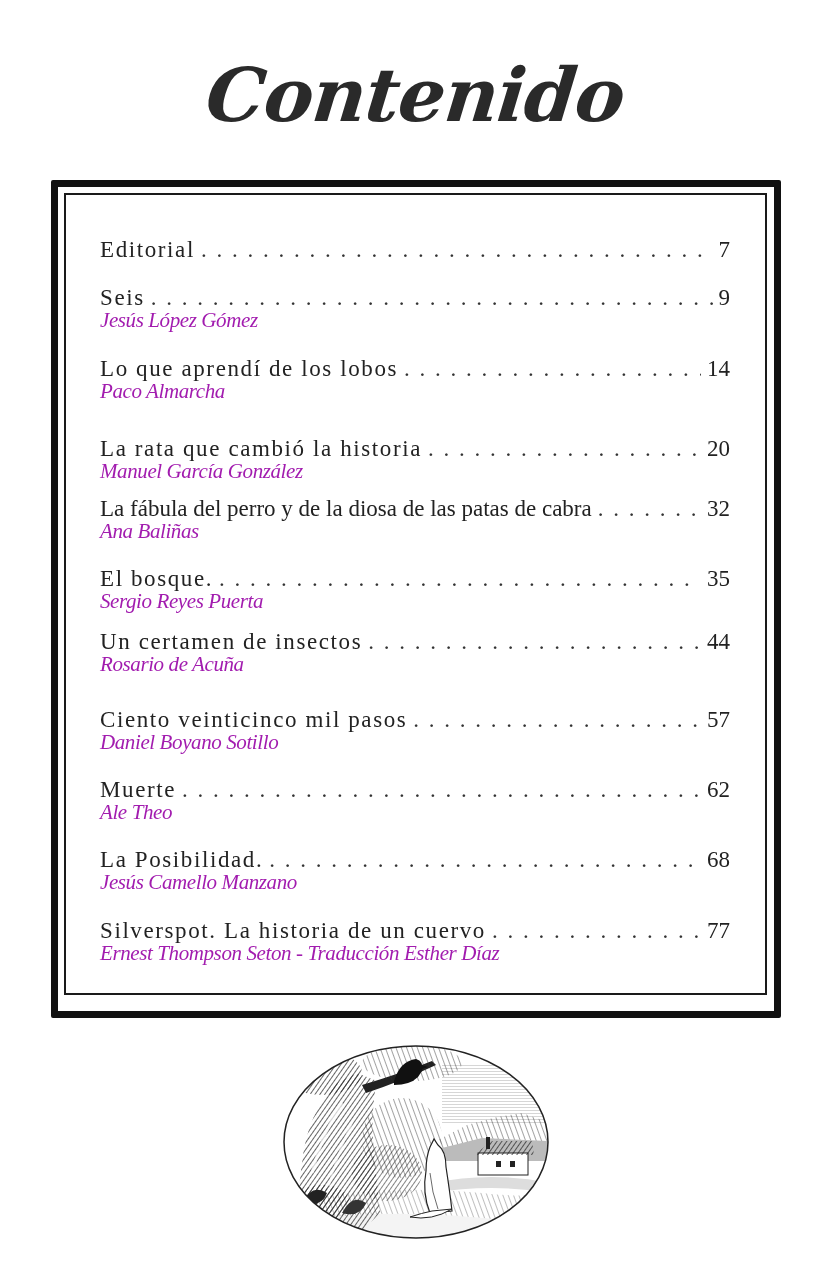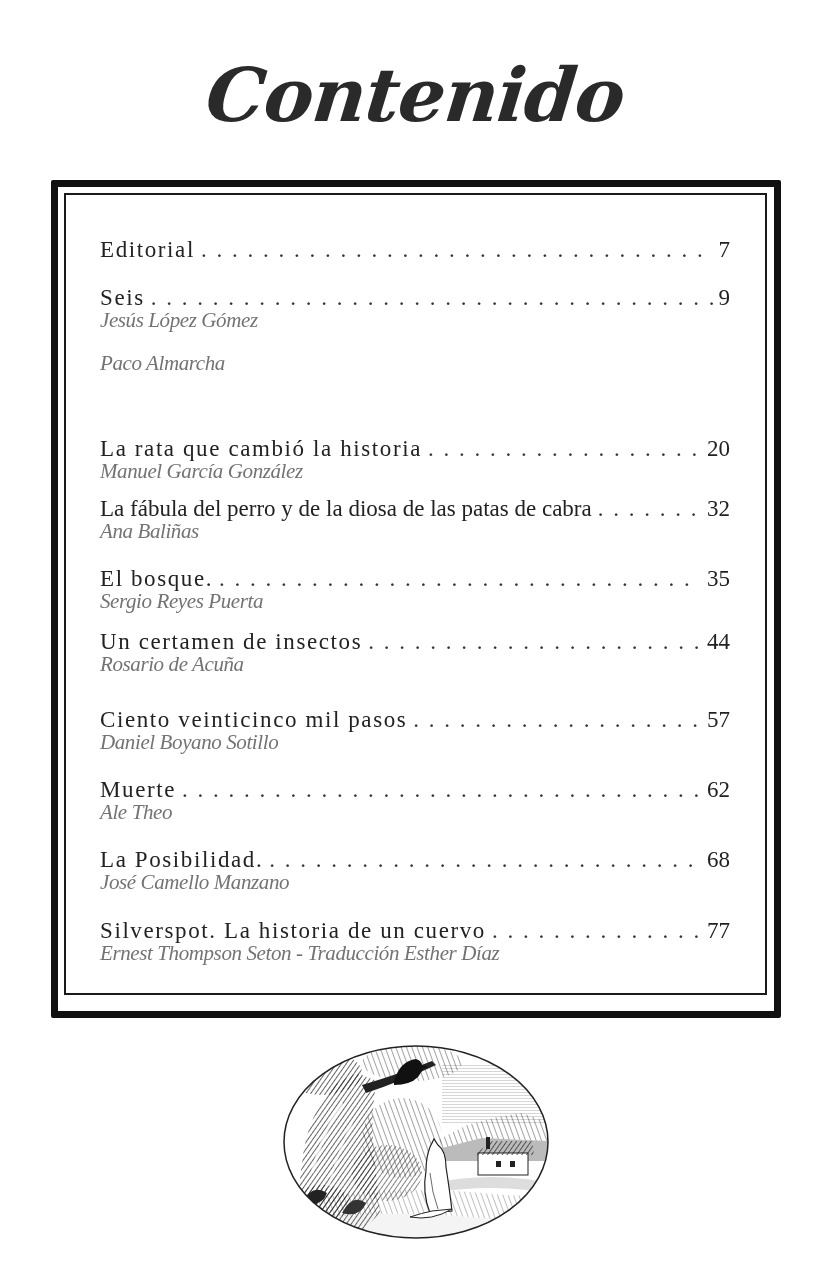--- a/index.html
+++ b/index.html
@@ -91,21 +91,21 @@
       padding-left: 6px;
       background: #fff;
       text-align: right;
     }
     .entry-author {
       font-style: italic;
       font-size: 21px;
       line-height: 22px;
       letter-spacing: -0.4px;
       margin-top: -3px;
-      color: #737373;
+      color: #a21caf;
     }
     .vignette {
       position: absolute;
       left: 282px;
       top: 1043px;
       width: 268px;
       height: 198px;
     }
   </style>
 </head>
@@ -129,20 +129,25 @@
   <div class="entry" style="top:48px;">
     <div class="entry-line">
       <span class="entry-title">Seis</span>
       <span class="leader"></span>
       <span class="entry-page">9</span>
     </div>
     <div class="entry-author">Jesús López Gómez</div>
   </div>
 
   <div class="entry" style="top:119px;">
+    <div class="entry-line">
+      <span class="entry-title">Lo que aprendí de los lobos</span>
+      <span class="leader"></span>
+      <span class="entry-page">14</span>
+    </div>
     <div class="entry-author">Paco Almarcha</div>
   </div>
 
   <div class="entry" style="top:199px;">
     <div class="entry-line">
       <span class="entry-title">La rata que cambió la historia</span>
       <span class="leader"></span>
       <span class="entry-page">20</span>
     </div>
     <div class="entry-author">Manuel García González</div>
@@ -192,21 +197,21 @@
     </div>
     <div class="entry-author">Ale Theo</div>
   </div>
 
   <div class="entry" style="top:610px;">
     <div class="entry-line">
       <span class="entry-title">La Posibilidad.</span>
       <span class="leader"></span>
       <span class="entry-page">68</span>
     </div>
-    <div class="entry-author">José Camello Manzano</div>
+    <div class="entry-author">Jesús Camello Manzano</div>
   </div>
 
   <div class="entry" style="top:681px;">
     <div class="entry-line">
       <span class="entry-title">Silverspot. La historia de un cuervo</span>
       <span class="leader"></span>
       <span class="entry-page">77</span>
     </div>
     <div class="entry-author">Ernest Thompson Seton - Traducción Esther Díaz</div>
   </div>

